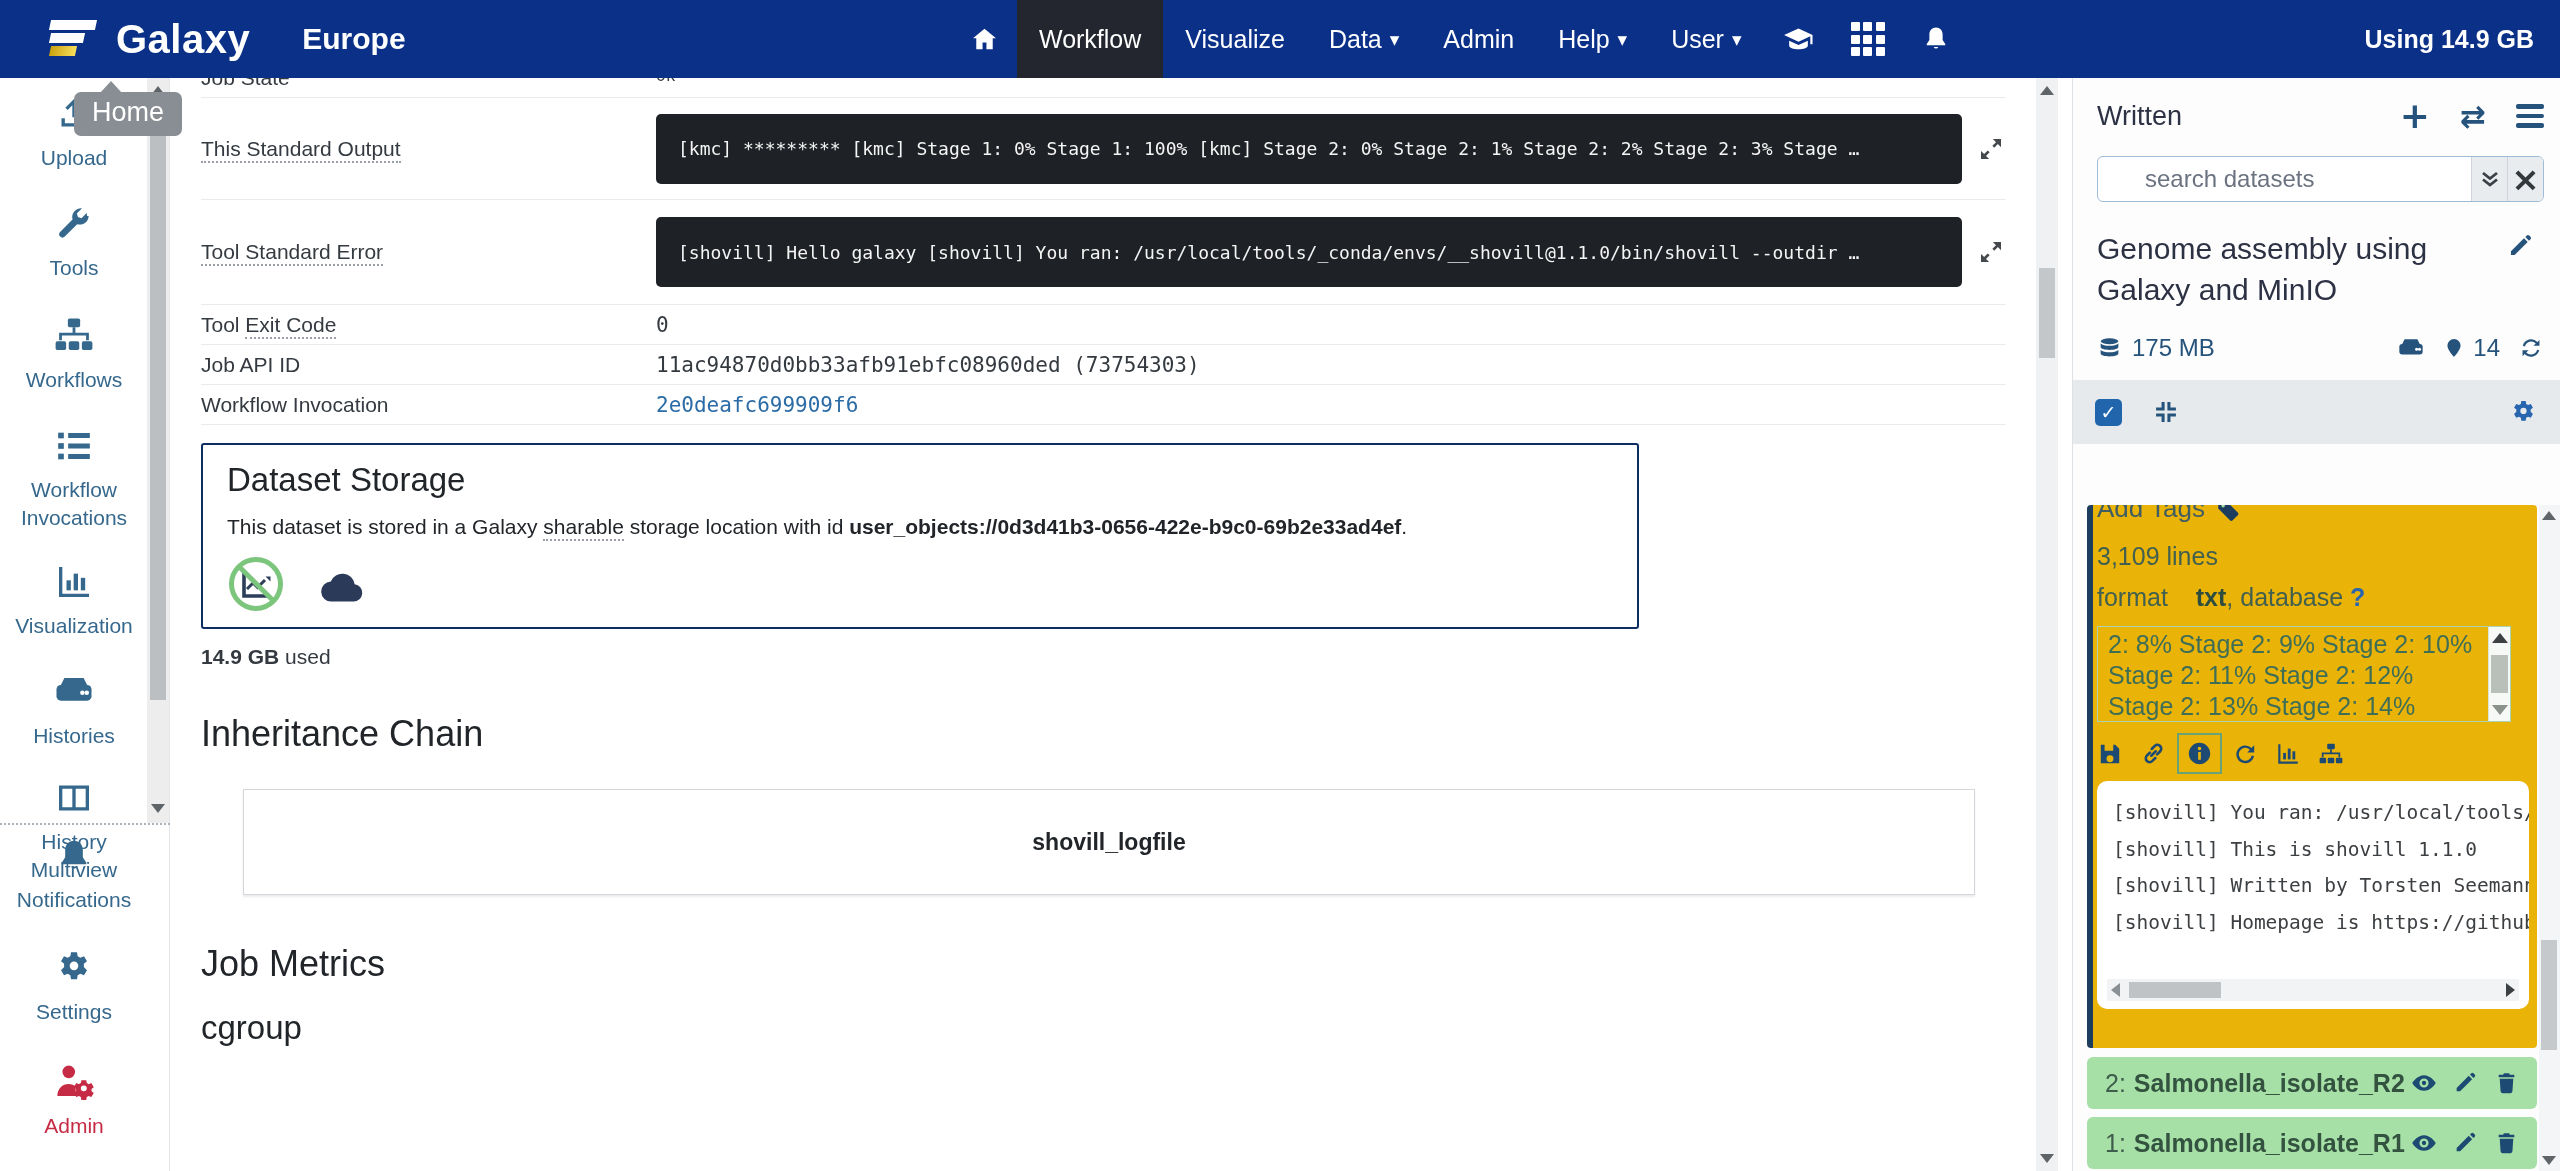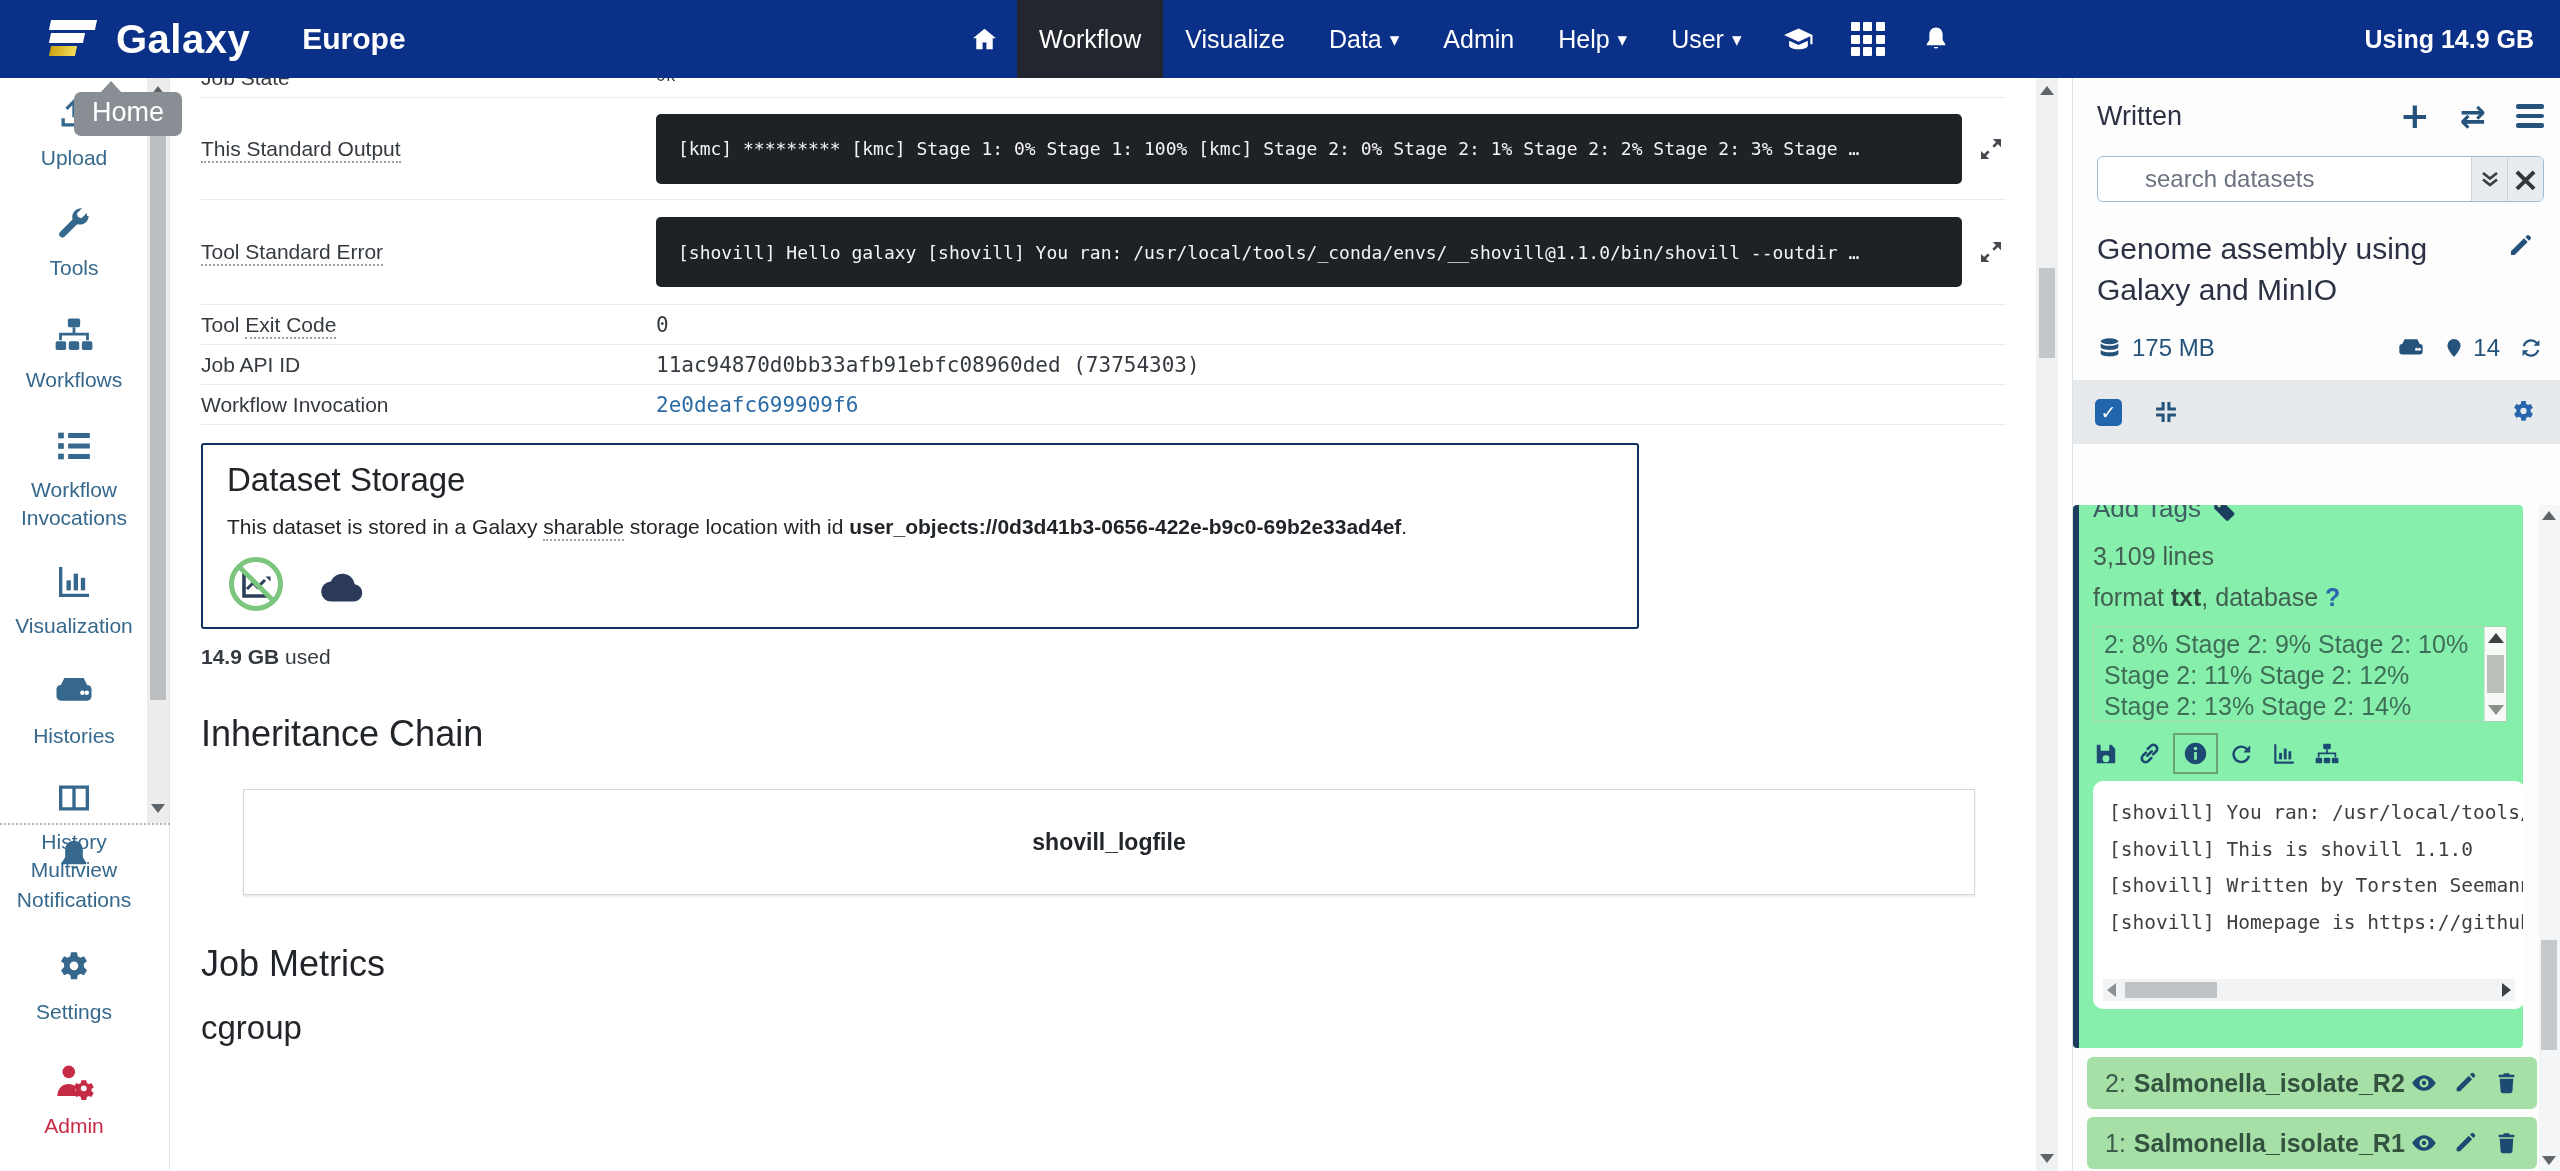--- a/index.html
+++ b/index.html
@@ -94,26 +94,26 @@
   #history-name .edit { position:absolute; right:10px; top:4px; color:#25537b; }
   #history-stats { margin-top:24px; display:flex; align-items:center; color:#25537b; font-size:24px; }
   #history-stats .size { margin-left:10px; }
   #history-stats .right { margin-left:auto; display:flex; align-items:center; gap:18px; }
   #history-stats .shown { margin-left:-10px; }
   #selection-bar { margin-top:18px; height:64px; background:#e6eaed; display:flex; align-items:center; padding:0 22px; }
   .checkbox { width:27px; height:27px; background:#2166ac; border-radius:5px; color:#fff; font-size:19px; font-weight:bold; display:flex; align-items:center; justify-content:center; }
   #selection-bar .compress { color:#25537b; margin-left:30px; }
   #selection-bar .gearbtn { margin-left:auto; color:#2766ae; }
 
-  #dataset-expanded { position:absolute; left:0; top:427px; width:450px; height:543px; background:#86efac; border-left:6px solid #1d3d5f; border-radius:4px; overflow:hidden; padding-left:14px; }
+  #dataset-expanded { position:absolute; left:14px; top:427px; width:450px; height:543px; background:#eab308; border-left:6px solid #1d3d5f; border-radius:4px; overflow:hidden; padding-left:4px; }
   .addtags { display:flex; align-items:center; gap:10px; margin-top:-12px; font-size:26px; color:#3f5d62; }
   .addtags .tagic { color:#1d3d5f; }
   .ds-lines { margin-top:18px; font-size:25px; color:#41604f; }
   .ds-format { margin-top:12px; font-size:25px; color:#41604f; }
-  .ds-format b { color:#2f4d3e; }
+  .ds-format b { color:#2f4d3e;margin-left:21px; }
   .ds-format .q { color:#2a66b0; font-weight:bold; }
   .peek { margin-top:14px; width:414px; height:96px; border:1px solid #a9d4b4; display:flex; }
   .peek .txt { flex:1; font-size:25px; line-height:31px; color:#3f6e57; padding:2px 4px 0 10px; overflow:hidden; }
   .peek .bar { width:22px; background:#f7f9f7; border-left:1px solid #d9e4da; position:relative; }
   .peek .bar .arr { left:3px; border-left-width:8px; border-right-width:8px; }
   .peek .bar .arr.up { top:6px; border-bottom:10px solid #3c4043; }
   .peek .bar .arr.down { bottom:6px; border-top:10px solid #8b918b; }
   .peek .bar .thumb { position:absolute; left:2px; top:28px; width:17px; height:38px; background:#b9c0ba; }
   .ds-actions { margin-top:18px; display:flex; align-items:center; color:#1d4a72; }
   .ds-actions .ab { margin-right:17px; display:flex; }

